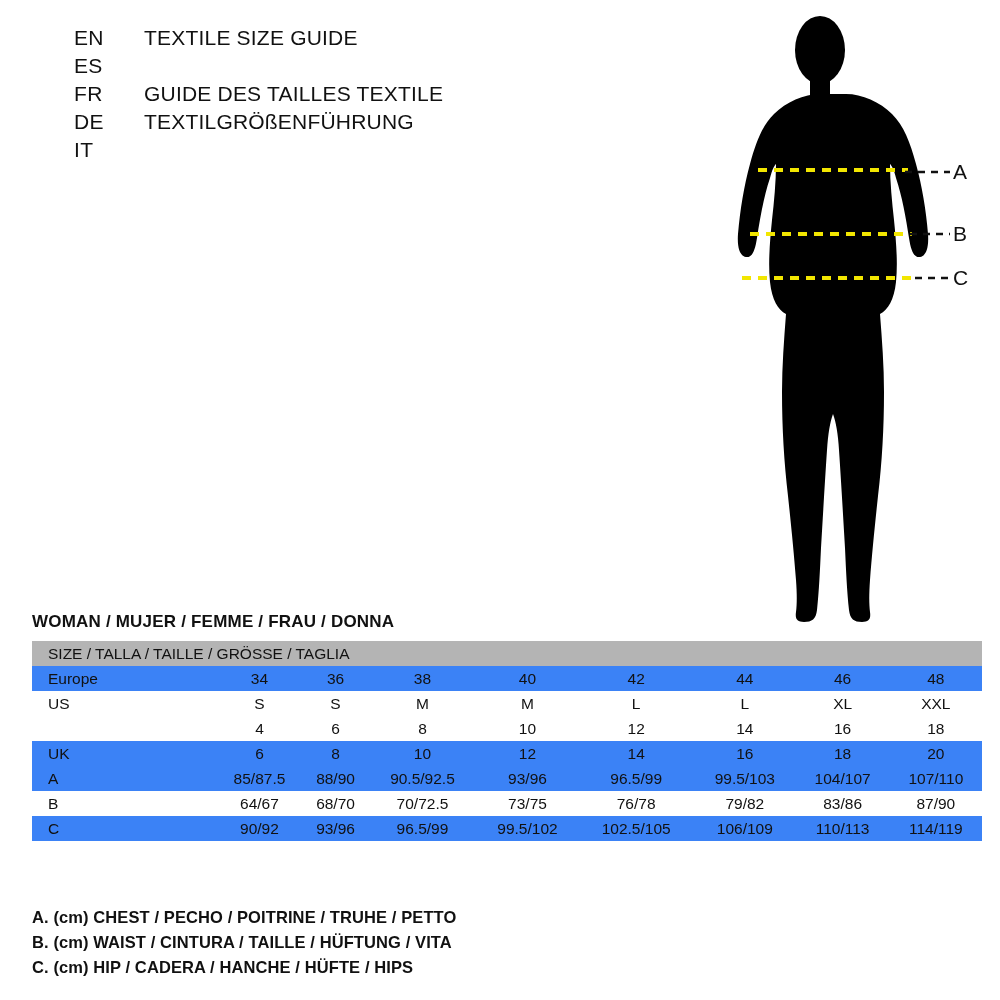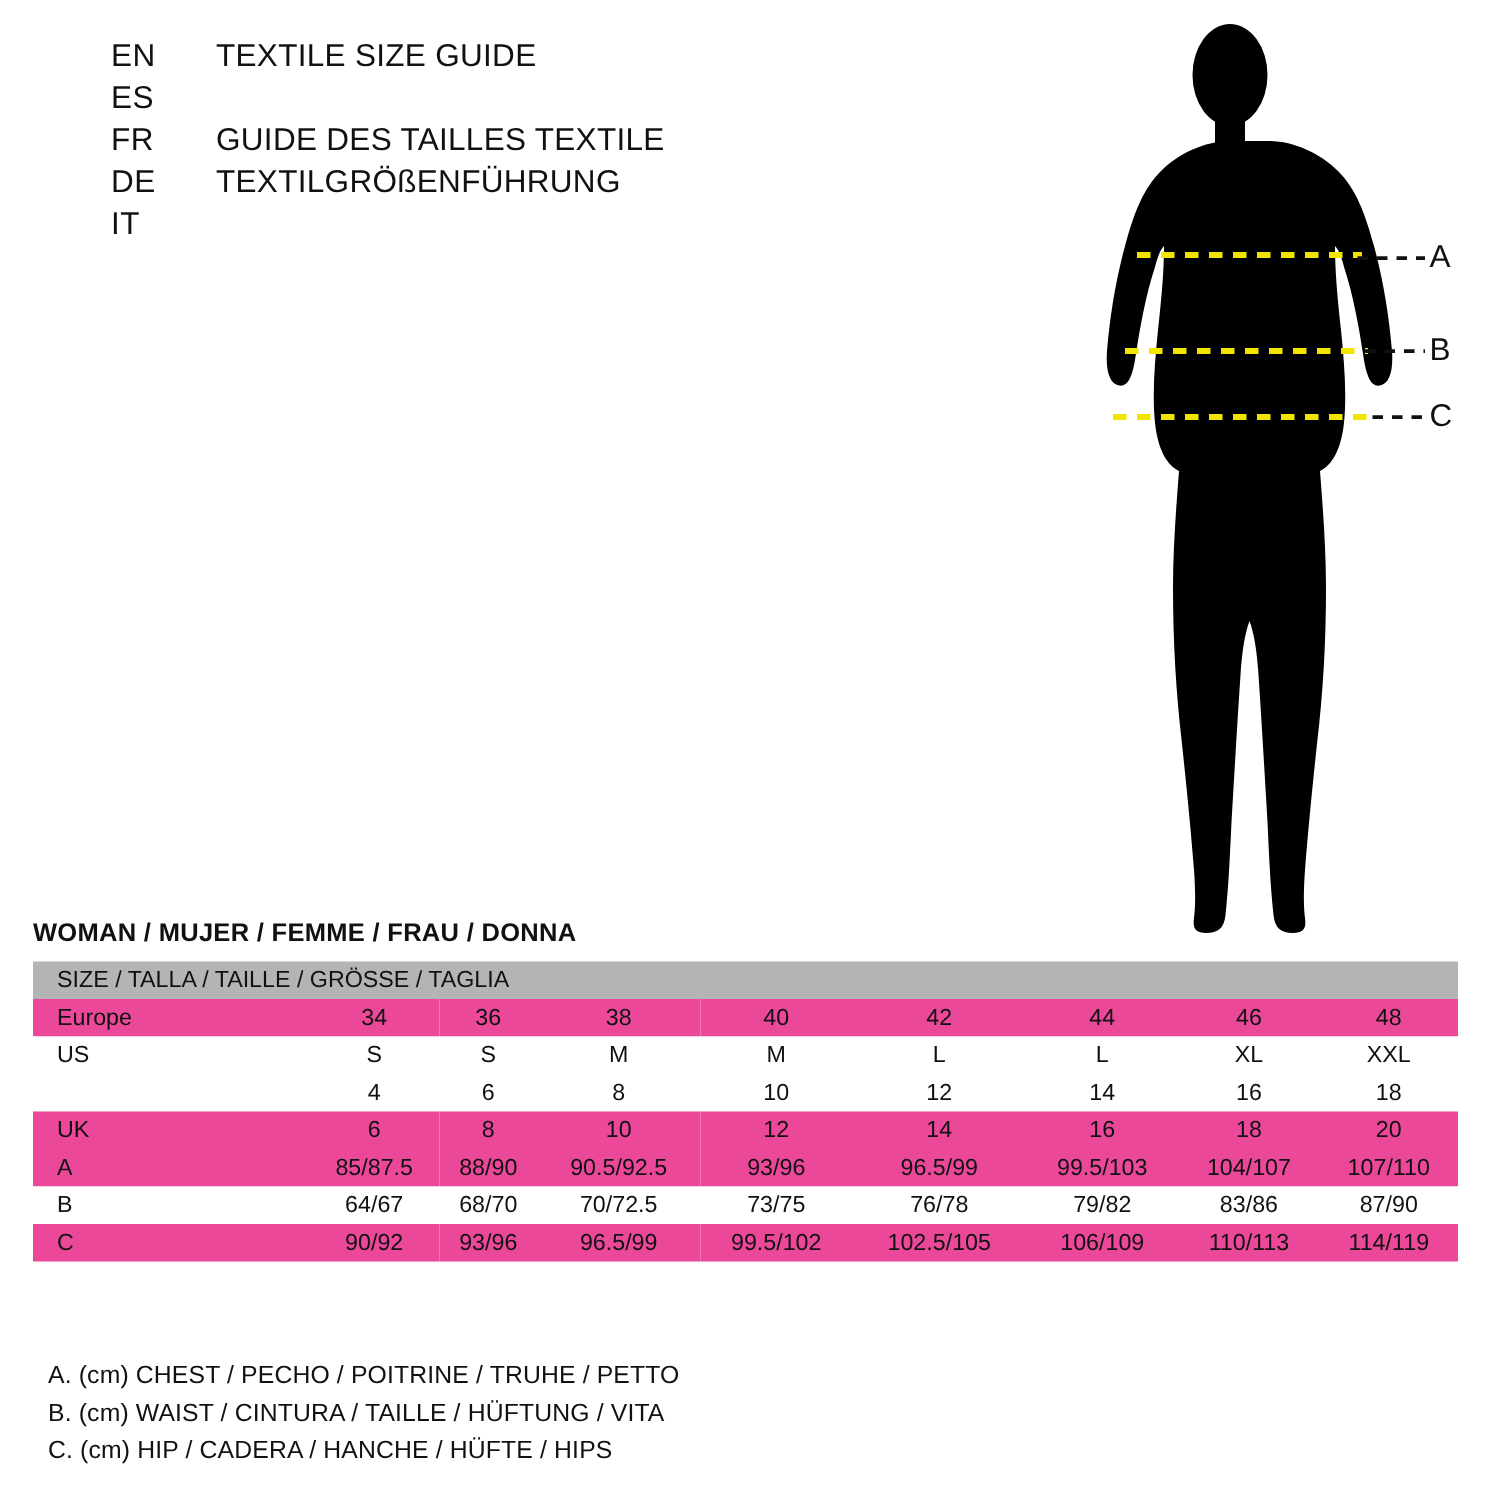--- a/index.html
+++ b/index.html
@@ -58,21 +58,21 @@
     position: absolute;
     font-size: 21px;
     font-weight: 400;
     color: #111;
   }
 
   
   .table-section {
     position: absolute;
     top: 612px;
-    left: 22px;
+    left: 32px;
     width: 950px;
   }
   .woman-heading {
     font-size: 17px;
     font-weight: bold;
     color: #111;
     letter-spacing: 0.2px;
     margin-bottom: 9px;
   }
   table.size-table {
@@ -93,33 +93,33 @@
   table.size-table th.row-label {
     text-align: left;
     padding-left: 16px;
     width: 168px;
   }
   tr.header-row td {
     background: #b4b4b4;
     font-size: 15.5px;
     height: 25px;
   }
-  tr.band-light td { background: #ec4899; }
+  tr.band-light td { background: #3b82f6; }
   tr.band-white td { background: #ffffff; }
 
   
   .footnotes {
     position: absolute;
     top: 905px;
     left: 32px;
     width: 900px;
   }
   .footnote {
     font-size: 16.5px;
-    font-weight: normal;
+    font-weight: bold;
     color: #111;
     line-height: 25px;
     letter-spacing: 0.1px;
   }
 </style>
 </head>
 <body>
 
 <div class="lang-block">
   <div class="lang-row">

